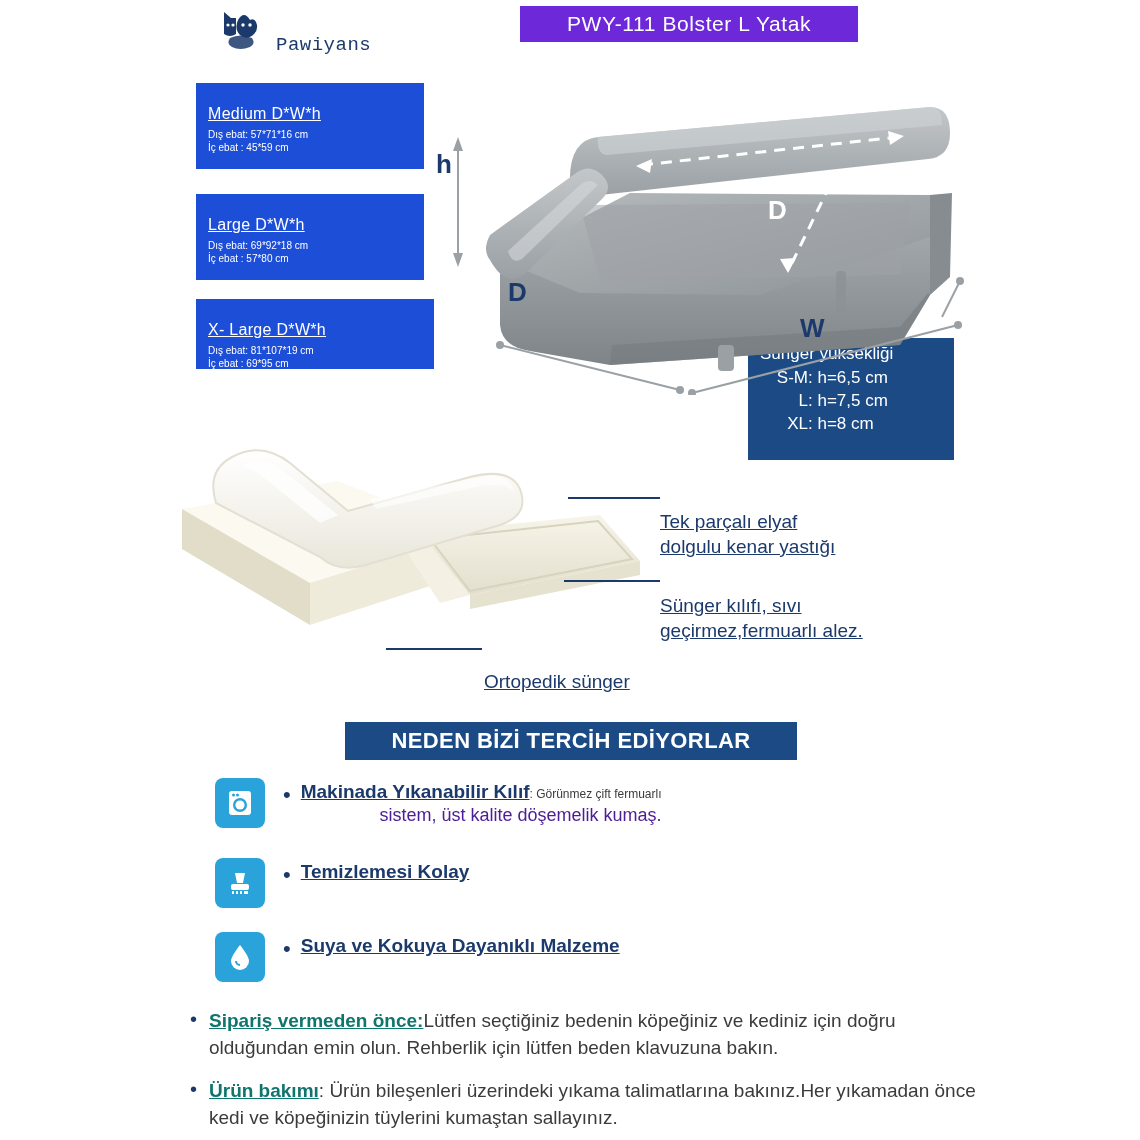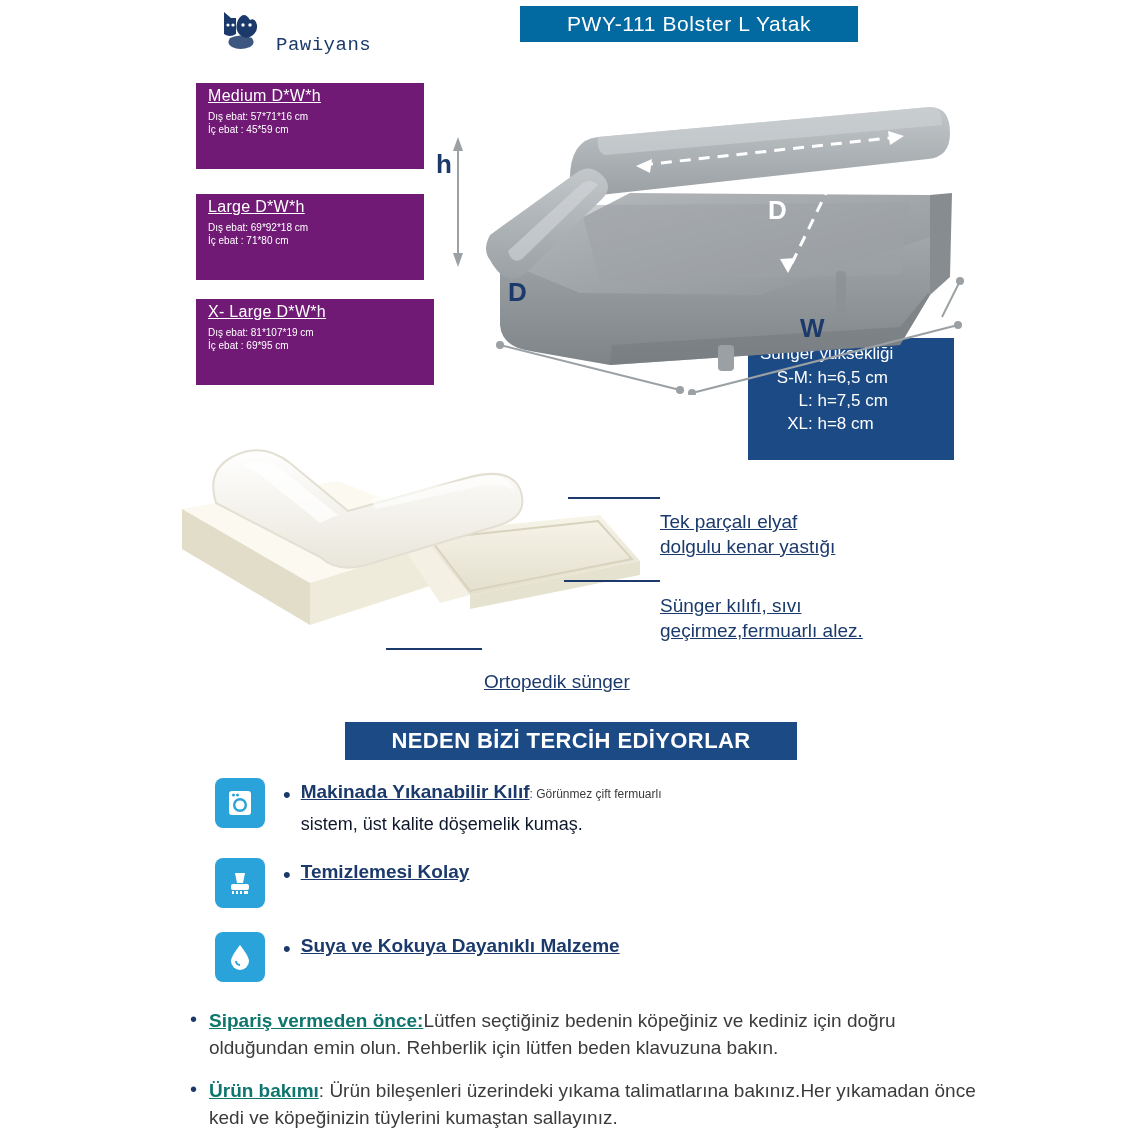--- a/index.html
+++ b/index.html
@@ -20,38 +20,38 @@
   .brand-logo { position: absolute; left: 0; top: 0; width: 58px; height: 44px; }
   .brand-name {
     position: absolute; left: 58px; top: 26px;
     font-size: 19px; letter-spacing: 0.5px; color: #1b3a6b;
     font-family: Liberation Mono, monospace;
   }
 
   
   .title-bar {
     position: absolute; left: 520px; top: 6px; width: 338px; height: 36px;
-    background: #0369a1; color: #ffffff;
+    background: #6d28d9; color: #ffffff;
     display: flex; align-items: center; justify-content: center;
     font-size: 21px; letter-spacing: 0.6px;
   }
 
   
   .size-box {
-    position: absolute; background: #701a75; color: #ffffff;
-    padding: 4px 10px 8px 12px;
+    position: absolute; background: #1d4ed8; color: #ffffff;
+    padding: 22px 10px 8px 12px;
   }
   .size-box .hdr {
     font-size: 16px; text-decoration: underline; margin-bottom: 5px; letter-spacing: .3px;
   }
   .size-box .ln { font-size: 10px; line-height: 1.32; white-space: nowrap; }
 
   #box-medium { left: 196px; top: 83px; width: 228px; height: 86px; }
   #box-large  { left: 196px; top: 194px; width: 228px; height: 86px; }
-  #box-xlarge { left: 196px; top: 299px; width: 238px; height: 86px; }
+  #box-xlarge { left: 196px; top: 299px; width: 238px; height: 70px; }
 
   
   #box-sponge {
     position: absolute; left: 748px; top: 338px; width: 206px; height: 122px;
     background: #1b4a85; color: #fff; padding: 6px 8px 6px 12px;
   }
   #box-sponge .hdr { font-size: 17px; margin-bottom: 3px; }
   #box-sponge .row { display: flex; font-size: 17px; line-height: 1.35; }
   #box-sponge .row .k { width: 48px; text-align: right; }
   #box-sponge .row .v { white-space: nowrap; }
@@ -91,21 +91,21 @@
   }
   .feature .bullet {
     color: #1b3a6b; font-size: 22px; margin: 6px 10px 0 18px; line-height: 1;
   }
   .feature .ftext { padding-top: 3px; }
   .feature .fhead {
     font-size: 19px; font-weight: bold; color: #1b3a6b; text-decoration: underline;
     display: inline;
   }
   .feature .fbody { font-size: 12px; color: #3b3b3b; font-weight: normal; display: inline; margin-top: 23px; }
-  .feature .fsub { font-size: 18px; color: #0f172a; display: block; margin-top: 11px; }
+  .feature .fsub { font-size: 18px; color: #4c1d95; display: block; margin-top: 2px; text-align: right; }
 
   #feat-1 { left: 215px; top: 778px; width: 700px; }
   #feat-2 { left: 215px; top: 858px; width: 700px; }
   #feat-3 { left: 215px; top: 932px; width: 700px; }
 
   
   .note { position: absolute; display: flex; align-items: flex-start; }
   .note .nb { color: #1b3a6b; font-size: 20px; margin-right: 12px; line-height: 1.1; }
   .note .ntxt { font-size: 19px; line-height: 1.42; color: #3b3b3b; }
   .note .nhead { color: #0f766e; font-weight: bold; text-decoration: underline; }
@@ -138,21 +138,21 @@
 
   <div class="size-box" id="box-medium">
     <div class="hdr">Medium D*W*h</div>
     <div class="ln">Dış ebat: 57*71*16 cm</div>
     <div class="ln">İç ebat : 45*59 cm</div>
   </div>
 
   <div class="size-box" id="box-large">
     <div class="hdr">Large D*W*h</div>
     <div class="ln">Dış ebat: 69*92*18 cm</div>
-    <div class="ln">İç ebat : 71*80 cm</div>
+    <div class="ln">İç ebat : 57*80 cm</div>
   </div>
 
   <div class="size-box" id="box-xlarge">
     <div class="hdr">X- Large D*W*h</div>
     <div class="ln">Dış ebat: 81*107*19 cm</div>
     <div class="ln">İç ebat : 69*95 cm</div>
   </div>
 
   <div id="box-sponge">
     <div class="hdr">Sünger yüksekliği</div>

